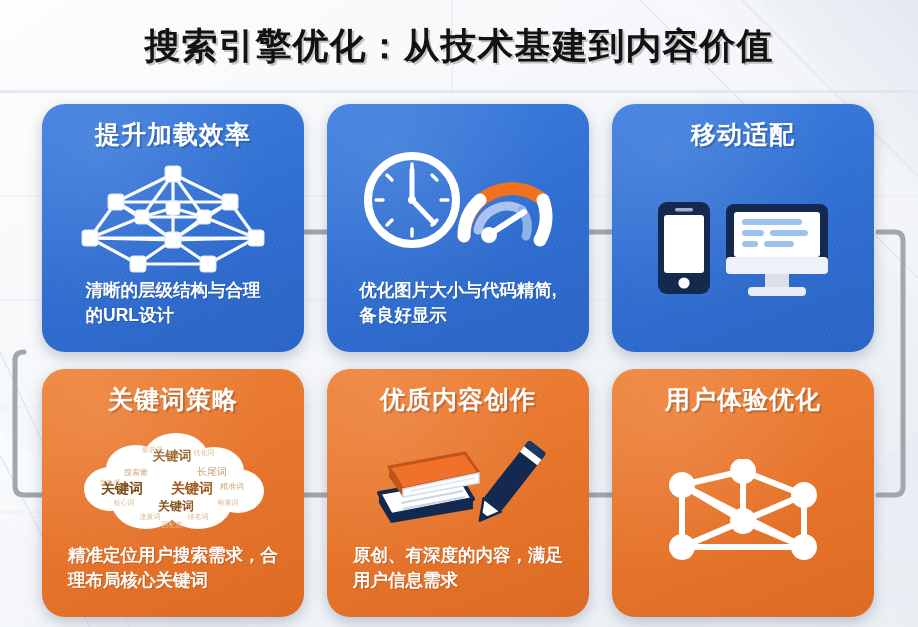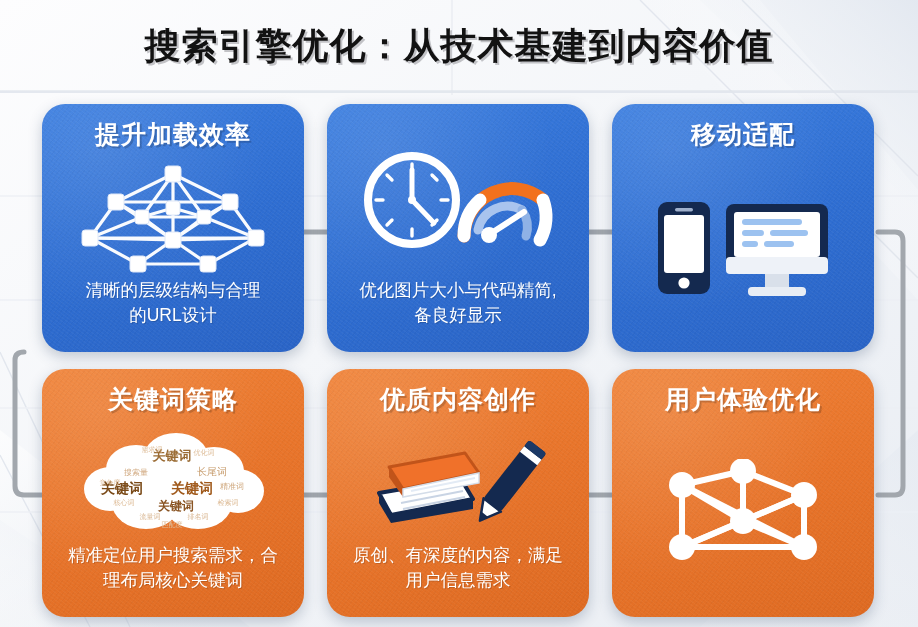--- a/index.html
+++ b/index.html
@@ -75,24 +75,24 @@
     position:relative; z-index:2;
   }
   .card-icon{
     flex:1 1 auto;
     display:flex; align-items:center; justify-content:center;
     width:100%;
     position:relative; z-index:2;text-decoration:underline;
   }
   .card-desc{
     font-size:17.5px; line-height:1.42; color:#ffffff;
-    text-align:center; white-space:pre-line;
+    text-align:left; white-space:pre-line;
     text-shadow: 1px 1px 0 rgba(0,0,0,.16);
     padding-bottom:12px;
-    position:relative; z-index:2;
+    position:relative; z-index:2;font-weight:bold;
   }
 </style>
 </head>
 <body>
 
 <svg id="bg" viewBox="0 0 918 627" preserveAspectRatio="none">
   <defs>
     <linearGradient id="bgG" x1="0" y1="0" x2="1" y2="1">
       <stop offset="0%" stop-color="#fdfdfe"></stop>
       <stop offset="45%" stop-color="#f4f6f9"></stop>

